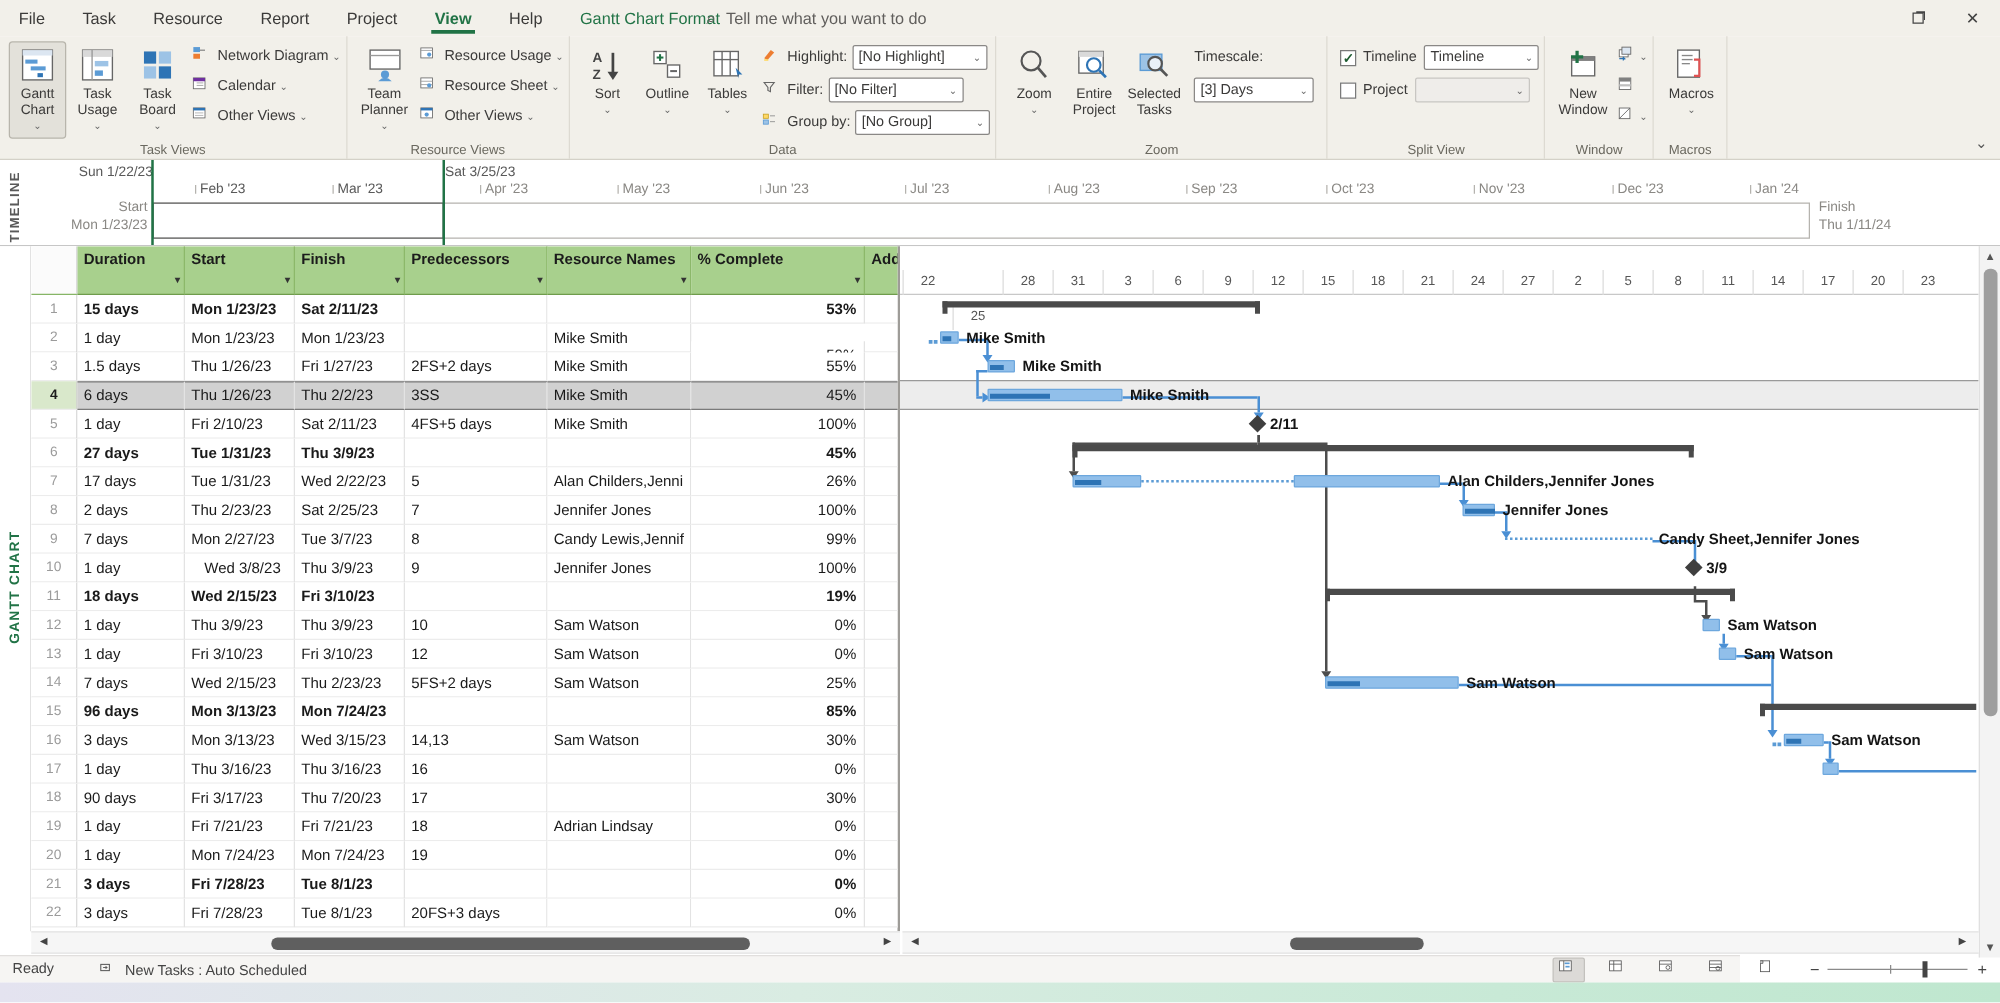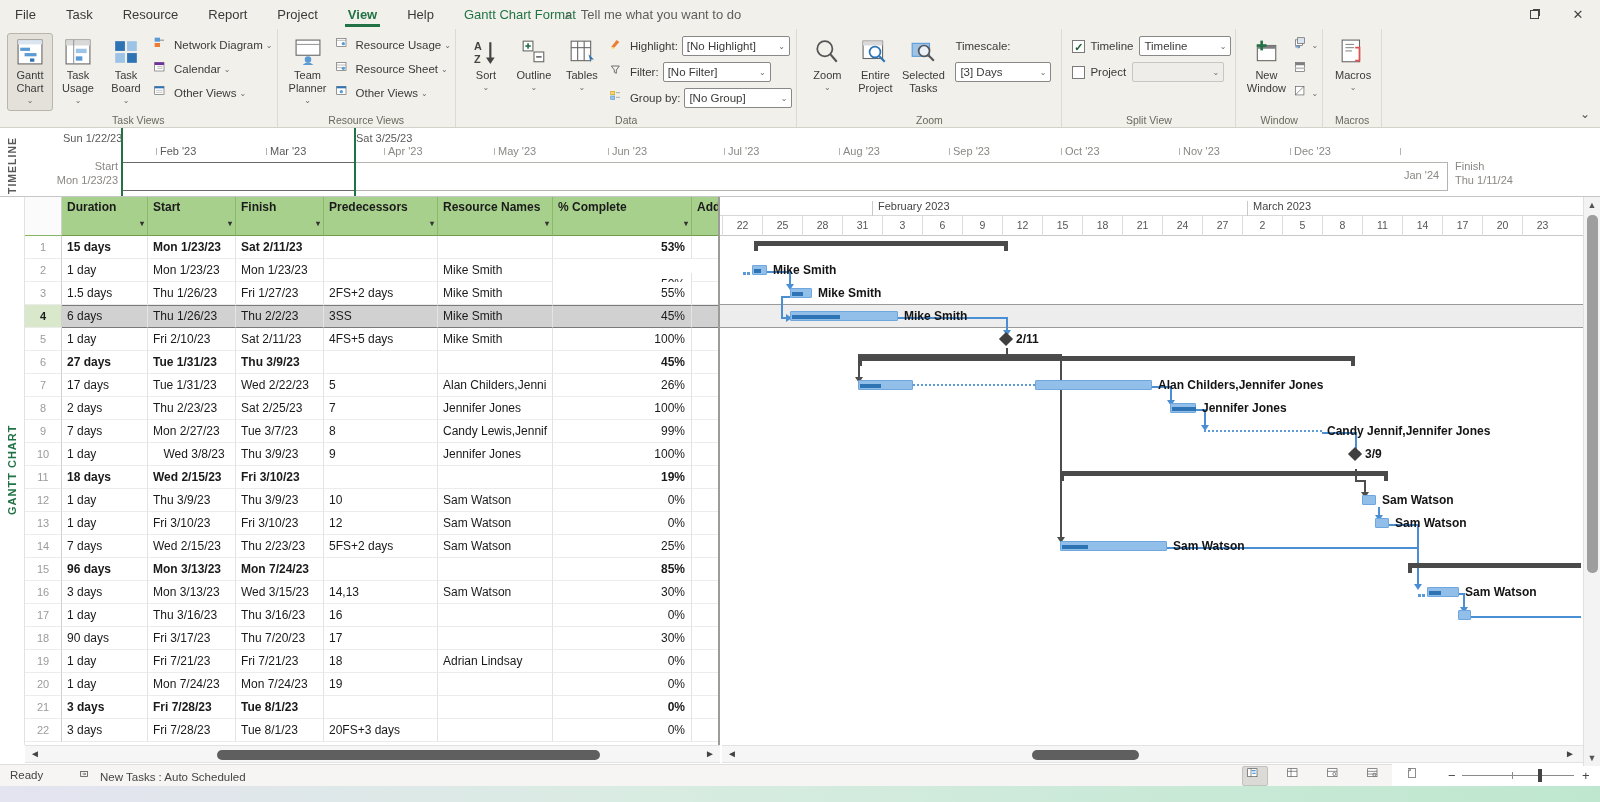--- a/index.html
+++ b/index.html
@@ -441,21 +441,21 @@
     <div class="tl-month abs tl-gray" style="left: 843px; top: 17px;">Aug '23</div>
     <div class="tl-tick abs" style="left: 949px; top: 20px;"></div>
     <div class="tl-month abs tl-gray" style="left: 953px; top: 17px;">Sep '23</div>
     <div class="tl-tick abs" style="left: 1061px; top: 20px;"></div>
     <div class="tl-month abs tl-gray" style="left: 1065px; top: 17px;">Oct '23</div>
     <div class="tl-tick abs" style="left: 1179px; top: 20px;"></div>
     <div class="tl-month abs tl-gray" style="left: 1183px; top: 17px;">Nov '23</div>
     <div class="tl-tick abs" style="left: 1290px; top: 20px;"></div>
     <div class="tl-month abs tl-gray" style="left: 1294px; top: 17px;">Dec '23</div>
     <div class="tl-tick abs" style="left: 1400px; top: 20px;"></div>
-    <div class="tl-month abs tl-gray" style="left: 1404px; top: 17px; margin-top: 24px;">Jan '24</div>
+    <div class="tl-month abs tl-gray" style="left: 1404px; top: 17px;">Jan '24</div>
     <div class="tl-date abs" style="left: 0px; top: 32px; width: 118px; text-align: right; color: rgb(138, 136, 132);">Start</div>
     <div class="tl-date abs" style="left: 0px; top: 46px; width: 118px; text-align: right; color: rgb(138, 136, 132);">Mon 1/23/23</div>
     <div class="tl-date abs" style="left: 1455px; top: 32px; color: rgb(138, 136, 132);">Finish</div>
     <div class="tl-date abs" style="left: 1455px; top: 46px; color: rgb(138, 136, 132);">Thu 1/11/24</div>
     <div class="abs" style="left: 122px; top: 34px; width: 1326px; height: 29px; border: 1px solid rgb(181, 179, 174);"></div>
     <div class="abs" style="left: 122px; top: 34px; width: 233px; height: 29px; border: 1px solid rgb(106, 106, 106);"></div>
     <div class="abs" style="left: 121px; top: 0px; width: 2px; height: 69px; background: rgb(33, 115, 70);"></div>
     <div class="abs" style="left: 354px; top: 0px; width: 2px; height: 69px; background: rgb(33, 115, 70);"></div>
   </div>
 <div id="leftstrip" class="abs">
@@ -641,29 +641,23 @@
     <div class="trow-num" style="top: 522px;">22</div>
     <div class="tcell" style="left: 37px; top: 522px; width: 86px;">3 days</div>
     <div class="tcell" style="left: 123px; top: 522px; width: 88px;">Fri 7/28/23</div>
     <div class="tcell" style="left: 211px; top: 522px; width: 88px;">Tue 8/1/23</div>
     <div class="tcell" style="left: 299px; top: 522px; width: 114px;">20FS+3 days</div>
     <div class="tcell" style="left: 413px; top: 522px; width: 115px;"></div>
     <div class="tcell right" style="left: 528px; top: 522px; width: 139px;">0%</div>
     <div class="tcell" style="left: 667px; top: 522px; width: 28px;"></div>
   </div>
 <div id="chart-area" class="abs">
-    <div id="chart-head-months">
-      <div class="cm-tick" style="left: 152px;"></div>
-      <div class="cm-label" style="left: 158px;">February 2023</div>
-      <div class="cm-tick" style="left: 527px;"></div>
-      <div class="cm-label" style="left: 533px;">March 2023</div>
-    </div>
     <div id="chart-head-days">
       <div class="cd-cell" style="left: 2px; width: 40px;">22</div>
-      <div class="cd-cell" style="left: 42px; width: 40px;">25</div>
+      <div class="cd-cell" style="left: 42px; width: 40px; margin-top: 28px;">25</div>
       <div class="cd-cell" style="left: 82px; width: 40px;">28</div>
       <div class="cd-cell" style="left: 122px; width: 40px; text-align: center;">31</div>
       <div class="cd-cell" style="left: 162px; width: 40px;">3</div>
       <div class="cd-cell" style="left: 202px; width: 40px;">6</div>
       <div class="cd-cell" style="left: 242px; width: 40px;">9</div>
       <div class="cd-cell" style="left: 282px; width: 40px;">12</div>
       <div class="cd-cell" style="left: 322px; width: 40px;">15</div>
       <div class="cd-cell" style="left: 362px; width: 40px;">18</div>
       <div class="cd-cell" style="left: 402px; width: 40px;">21</div>
       <div class="cd-cell" style="left: 442px; width: 40px;">24</div>
@@ -745,21 +739,21 @@
       <div class="gprog" style="width: 21px;"></div>
     </div>
     <div class="gdotted" style="left: 193px; top: 187px; width: 122px;"></div>
     <div class="gbar" style="left: 315px; top: 183px; width: 117px;"></div>
     <div class="glabel" style="left: 438px; top: 182px;">Alan Childers,Jennifer Jones</div>
     <div class="gbar" style="left: 450px; top: 206px; width: 26px;">
       <div class="gprog" style="width: 24px;"></div>
     </div>
     <div class="glabel" style="left: 482px; top: 205px;">Jennifer Jones</div>
     <div class="gdotted" style="left: 484px; top: 233px; width: 118px;"></div>
-    <div class="glabel" style="left: 607px; top: 228px;">Candy Jennif,Jennifer Jones</div>
+    <div class="glabel" style="left: 607px; top: 228px;">Candy Sheet,Jennifer Jones</div>
     <div class="gmile" style="left: 630px; top: 252px;"></div>
     <div class="glabel" style="left: 645px; top: 251px;">3/9</div>
     <div class="gsum" style="left: 340px; top: 274px; width: 328px;"></div>
     <div class="gsumcap" style="left: 340px; top: 274px;"></div>
     <div class="gsumcap" style="left: 664px; top: 274px;"></div>
     <div class="gbar" style="left: 642px; top: 298px; width: 14px;"></div>
     <div class="glabel" style="left: 662px; top: 297px;">Sam Watson</div>
     <div class="gbar" style="left: 655px; top: 321px; width: 14px;"></div>
     <div class="glabel" style="left: 675px; top: 320px;">Sam Watson</div>
     <div class="gbar" style="left: 340px; top: 344px; width: 107px;">

